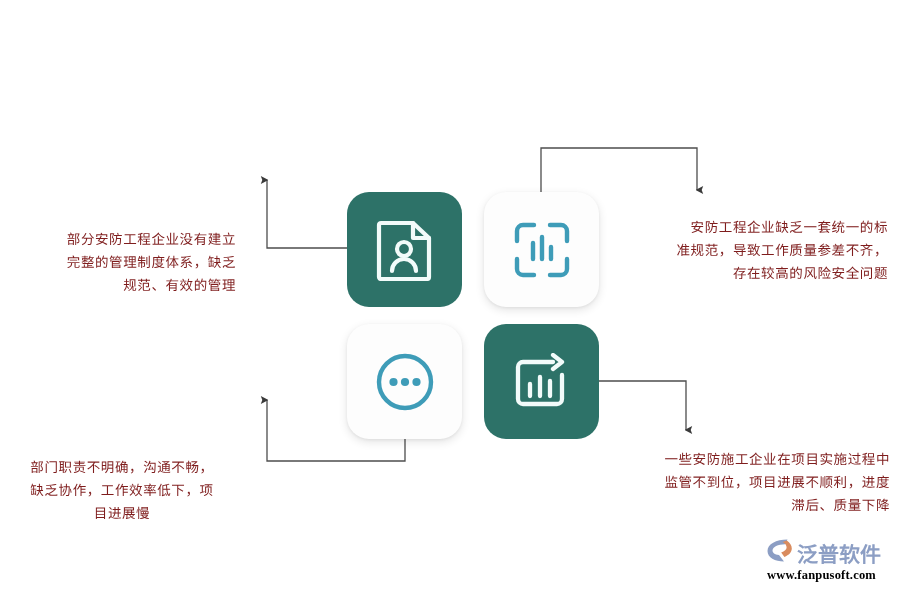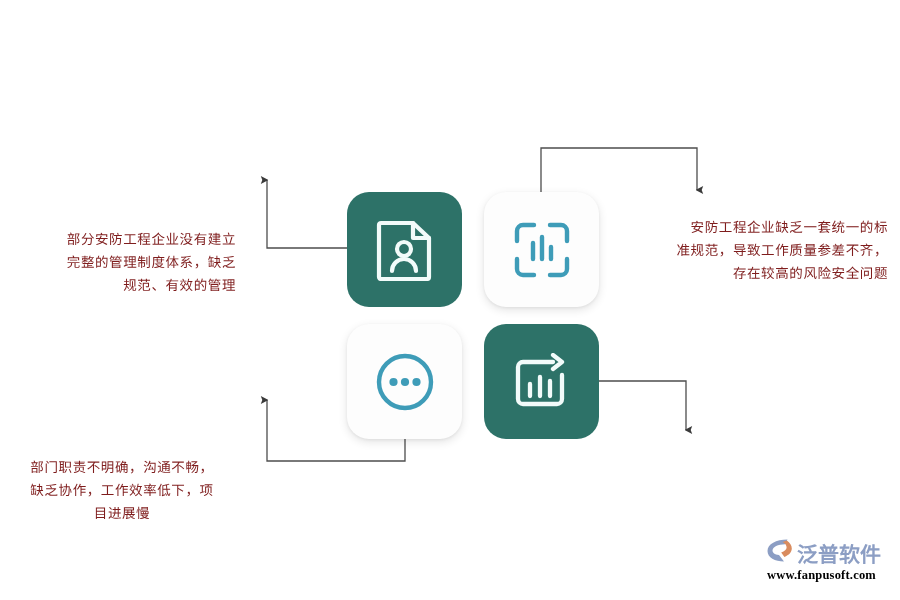--- a/index.html
+++ b/index.html
@@ -162,20 +162,23 @@
 规范、有效的管理</div>
 
   <div class="note right-align" id="note-2">安防工程企业缺乏一套统一的标
 准规范，导致工作质量参差不齐，
 存在较高的风险安全问题</div>
 
   <div class="note right-align" id="note-3">部门职责不明确，沟通不畅，
 缺乏协作，工作效率低下，项
 目进展慢</div>
 
+  <div class="note right-align" id="note-4">一些安防施工企业在项目实施过程中
+监管不到位，项目进展不顺利，进度
+滞后、质量下降</div>
 
   <div id="logo">
     <div id="logo-top">
       <span>
         <svg width="28" height="25" viewBox="0 0 28 25" aria-hidden="true">
           <path d="M21.5 1.5 C10 1.5 1.5 6 1.5 13 C1.5 19.5 9 23.5 18 23.5 L13 17
                    C8.5 16.4 6.5 14.6 6.5 12.4 C6.5 9 12 6.2 19 6.2 Z" fill="#8c9ec4"></path>
           <path d="M20.8 2.4 C24 4.4 25.8 7.4 25.8 10.6 C25.8 14.2 23 17.2 18.4 19
                    L15.2 14.6 C18.6 13.4 20.6 11.6 20.6 9.6 C20.6 7.4 19.4 5.4 16.6 4 Z" fill="#d98c5f"></path>
         </svg>

